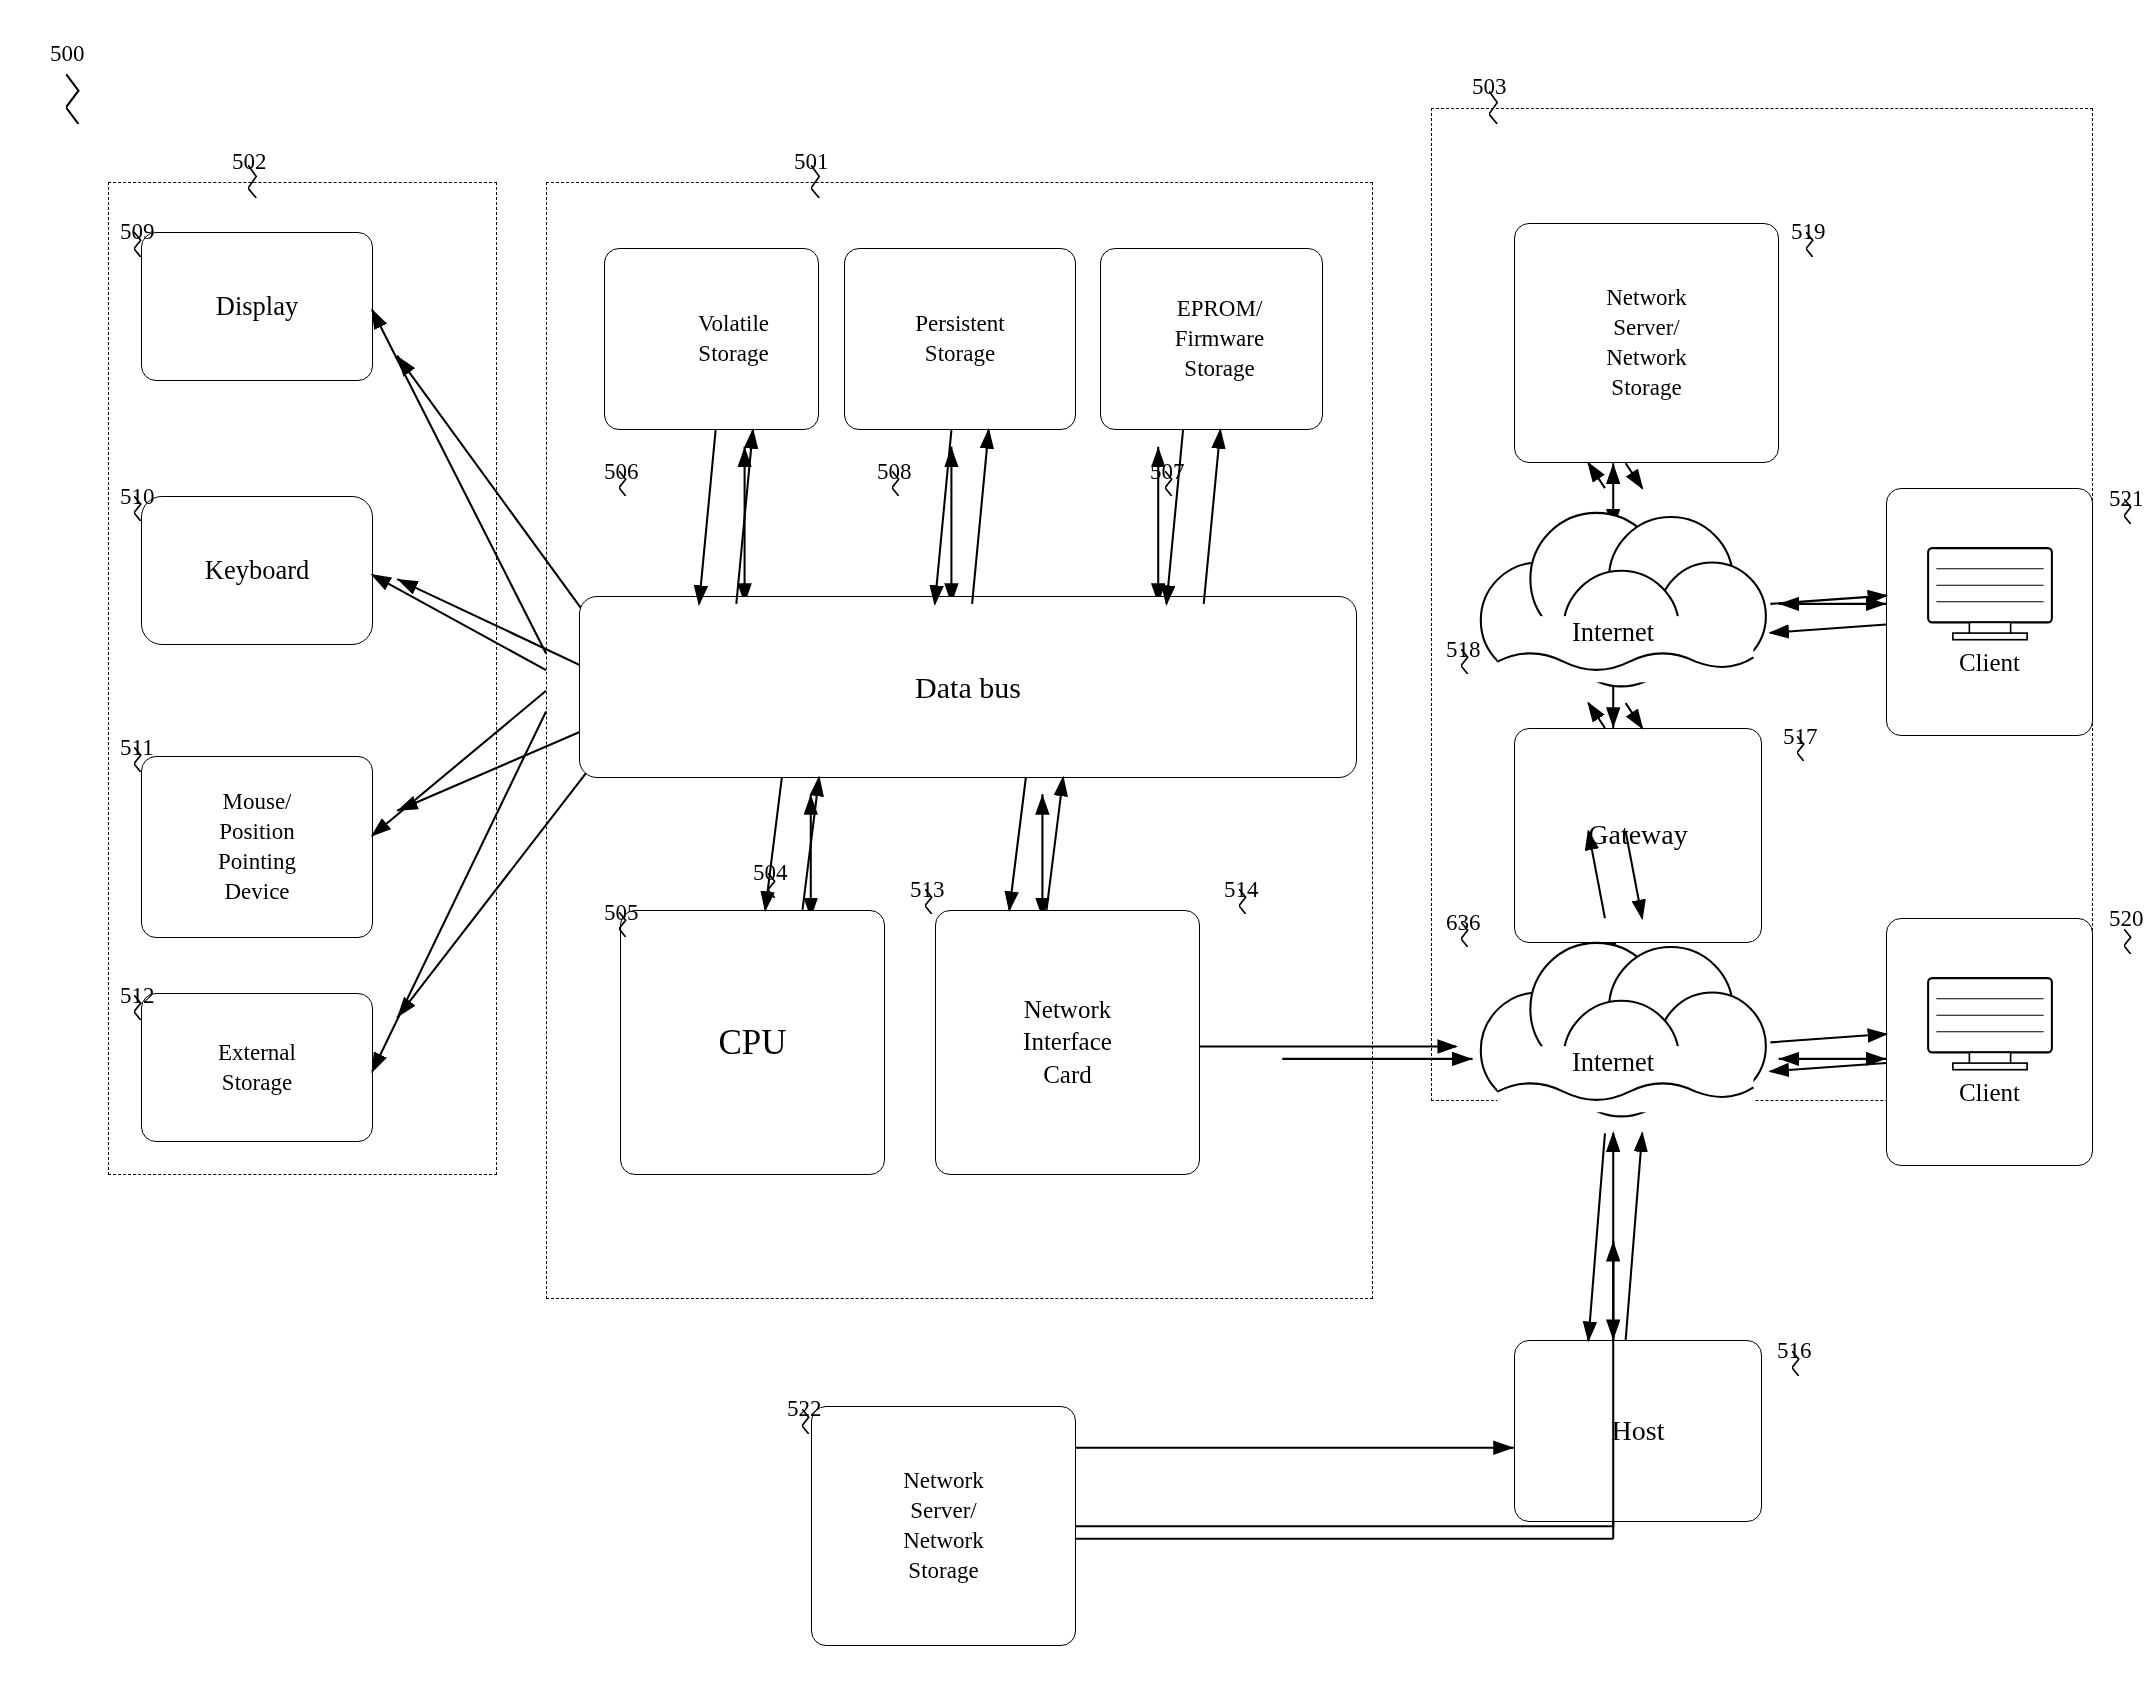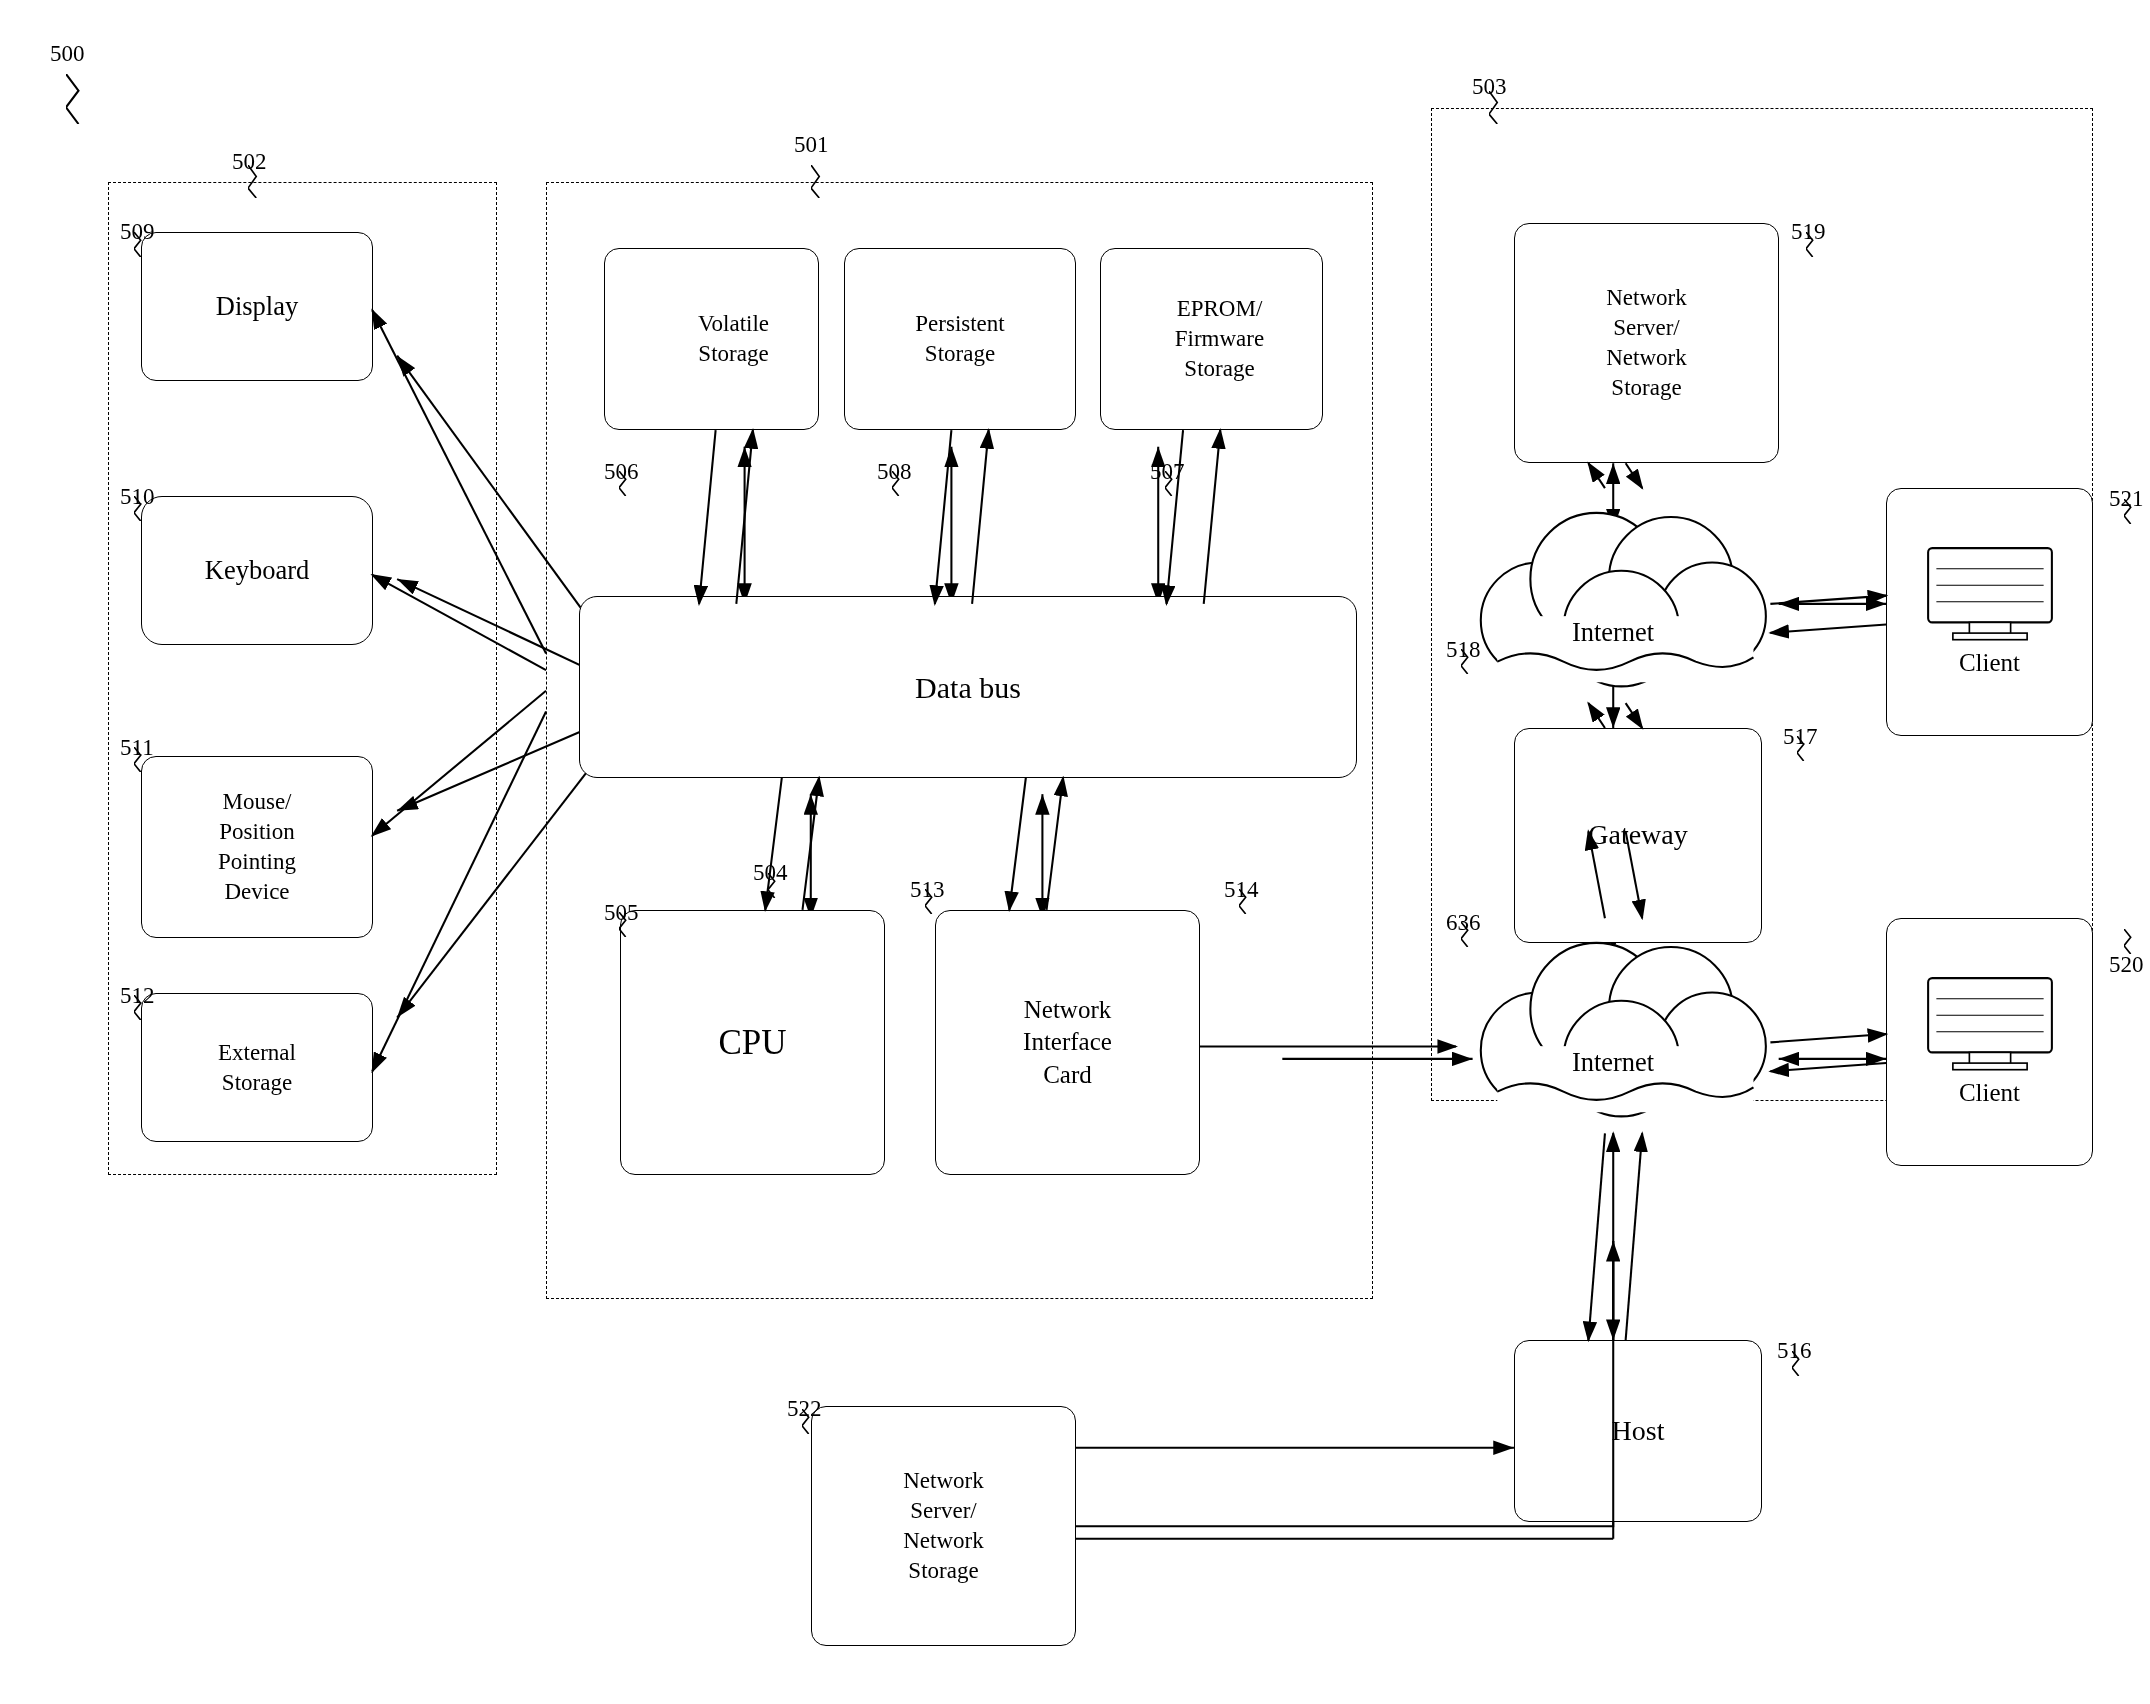--- a/index.html
+++ b/index.html
@@ -116,21 +116,21 @@
 
   <div class="dashed-box" style="left:108px; top:182px; width:389px; height:993px;"></div>
 
   <span class="ref-num" style="left:232px; top:149px;">502</span>
   <svg style="position:absolute;left:248px;top:165px;" width="33" height="33" viewBox="0 0 40 40">
     <polyline points="0,0 10,14 0,28 10,40" stroke="#000" stroke-width="2" fill="none"></polyline>
   </svg>
 
   <div class="dashed-box" style="left:546px; top:182px; width:827px; height:1117px;"></div>
 
-  <span class="ref-num" style="left:794px; top:132px;">501</span>
+  <span class="ref-num" style="left:794px; top:149px;">501</span>
   <svg style="position:absolute;left:811px;top:165px;" width="33" height="33" viewBox="0 0 40 40">
     <polyline points="0,0 10,14 0,28 10,40" stroke="#000" stroke-width="2" fill="none"></polyline>
   </svg>
 
   <div class="dashed-box" style="left:1431px; top:108px; width:662px; height:993px;"></div>
 
   <span class="ref-num" style="left:1472px; top:74px;">503</span>
   <svg style="position:absolute;left:1489px;top:91px;" width="33" height="33" viewBox="0 0 40 40">
     <polyline points="0,0 10,14 0,28 10,40" stroke="#000" stroke-width="2" fill="none"></polyline>
   </svg>
@@ -320,21 +320,21 @@
       <rect x="5" y="5" width="150" height="90" rx="5" fill="#fff" stroke="#000" stroke-width="2.5"></rect>
       <rect x="55" y="95" width="50" height="15" fill="#fff" stroke="#000" stroke-width="2"></rect>
       <rect x="35" y="108" width="90" height="8" fill="#fff" stroke="#000" stroke-width="2"></rect>
       <line x1="15" y1="30" x2="145" y2="30" stroke="#000" stroke-width="1.5"></line>
       <line x1="15" y1="50" x2="145" y2="50" stroke="#000" stroke-width="1.5"></line>
       <line x1="15" y1="70" x2="145" y2="70" stroke="#000" stroke-width="1.5"></line>
     </svg>
     <span>Client</span>
   </div>
 
-  <span class="ref-num" style="left:2109px; top:952px;text-align:center;">520</span>
+  <span class="ref-num" style="left:2109px; top:906px;text-align:center;">520</span>
   <svg style="position:absolute;left:2124px;top:929px;" width="25" height="25" viewBox="0 0 30 30">
     <polyline points="0,0 8,10 0,20 8,30" stroke="#000" stroke-width="2" fill="none"></polyline>
   </svg>
 
   <div class="box" style="left:811px; top:1406px; width:265px; height:240px; font-size:23px;">
     <span>Network<br>Server/<br>Network<br>Storage</span>
   </div>
 
   <span class="ref-num" style="left:787px; top:1396px;">522</span>
   <svg style="position:absolute;left:802px;top:1409px;" width="25" height="25" viewBox="0 0 30 30">

